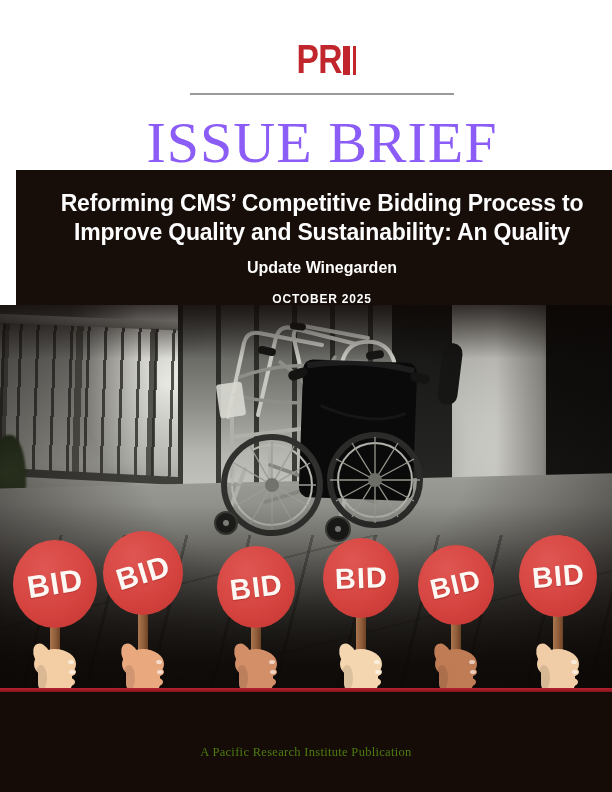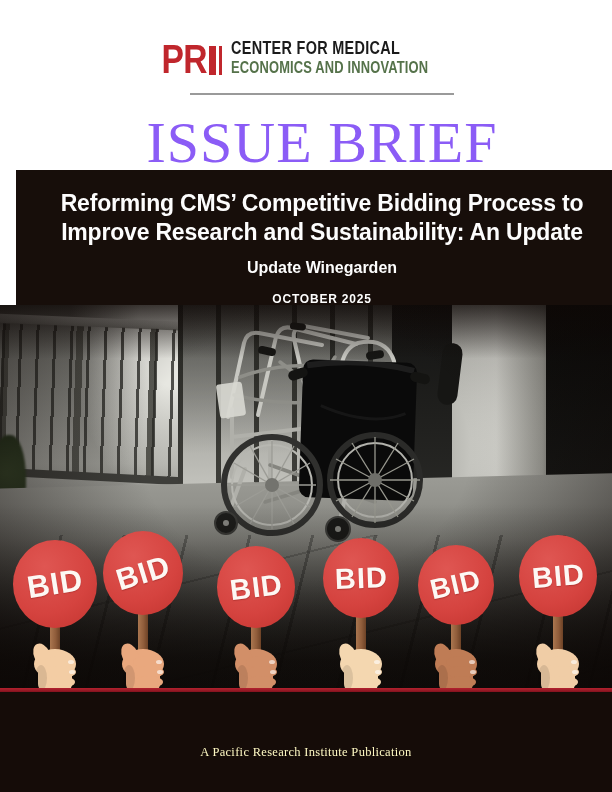--- a/index.html
+++ b/index.html
@@ -83,48 +83,44 @@
   .p2{left:87px;top:226px;height:157px;} .p2 .disc{width:80px;height:84px;} .p2 .bid-label{font-size:30px;transform:rotate(-17deg);} .p2 .stick{top:78px;}
   .p3{left:200px;top:241px;height:142px;} .p3 .disc{width:78px;height:82px;} .p3 .bid-label{font-size:29px;transform:rotate(-7deg);} .p3 .stick{top:76px;}
   .p4{left:305px;top:233px;height:150px;} .p4 .disc{width:76px;height:80px;} .p4 .bid-label{font-size:29px;transform:rotate(-2deg);} .p4 .stick{top:74px;}
   .p5{left:400px;top:240px;height:143px;} .p5 .disc{width:76px;height:80px;} .p5 .bid-label{font-size:28px;transform:rotate(-13deg);} .p5 .stick{top:74px;}
   .p6{left:502px;top:230px;height:153px;} .p6 .disc{width:78px;height:82px;} .p6 .bid-label{font-size:29px;transform:rotate(-5deg);} .p6 .stick{top:76px;}
 
   
   .accent-line{position:absolute;left:0;top:687px;width:612px;height:5px;
         background:linear-gradient(180deg,#bb2130,var(--accent-line-red,#a61e2a) 45%,#83121e);}
   .footer{position:absolute;left:0;top:692px;width:612px;height:100px;background:var(--footer-bg,#150c08);text-align:center;}
-  .footer-text{font-family:"Liberation Serif",serif;font-size:12.5px;color:#fef9c3;letter-spacing:.3px;padding-top:53px;}
+  .footer-text{font-family:"Liberation Serif",serif;font-size:12.5px;color:#4d7c0f;letter-spacing:.3px;padding-top:53px;}
   .z1{z-index:1}.z2{z-index:2}.z3{z-index:3}.z4{z-index:4}
 </style>
 </head>
 <body>
 
 <div class="page">
 
   <header class="header">
     <div class="logo-row">
       <div class="logo-acronym">
         <span class="pr">PR</span>
         <span class="logo-bar bar-thick"></span>
         <span class="logo-bar bar-thin"></span>
       </div>
-      <div class="logo-text">
-        <span class="logo-line logo-line1">CENTER FOR MEDICAL</span>
-        <span class="logo-line logo-line2">ECONOMICS AND INNOVATION</span>
-      </div>
     </div>
     <div class="masthead-rule"></div>
     <h1 class="masthead-title">ISSUE BRIEF</h1>
   </header>
 
   <section class="title-band">
     <h2 class="issue-title">
       <span>Reforming CMS’ Competitive Bidding Process to</span><br>
-      <span>Improve Research and Sustainability: An Update</span>
+      <span>Improve Quality and Sustainability: An Quality</span>
     </h2>
     <div class="author">Update Winegarden</div>
     <div class="pub-date">OCTOBER 2025</div>
   </section>
 
   <section class="hero">
     <div class="bg-base z1"></div>
     <div class="bg-rail-wall z1">
       <div class="rail-top"></div>
       <div class="rail-bars"></div>

